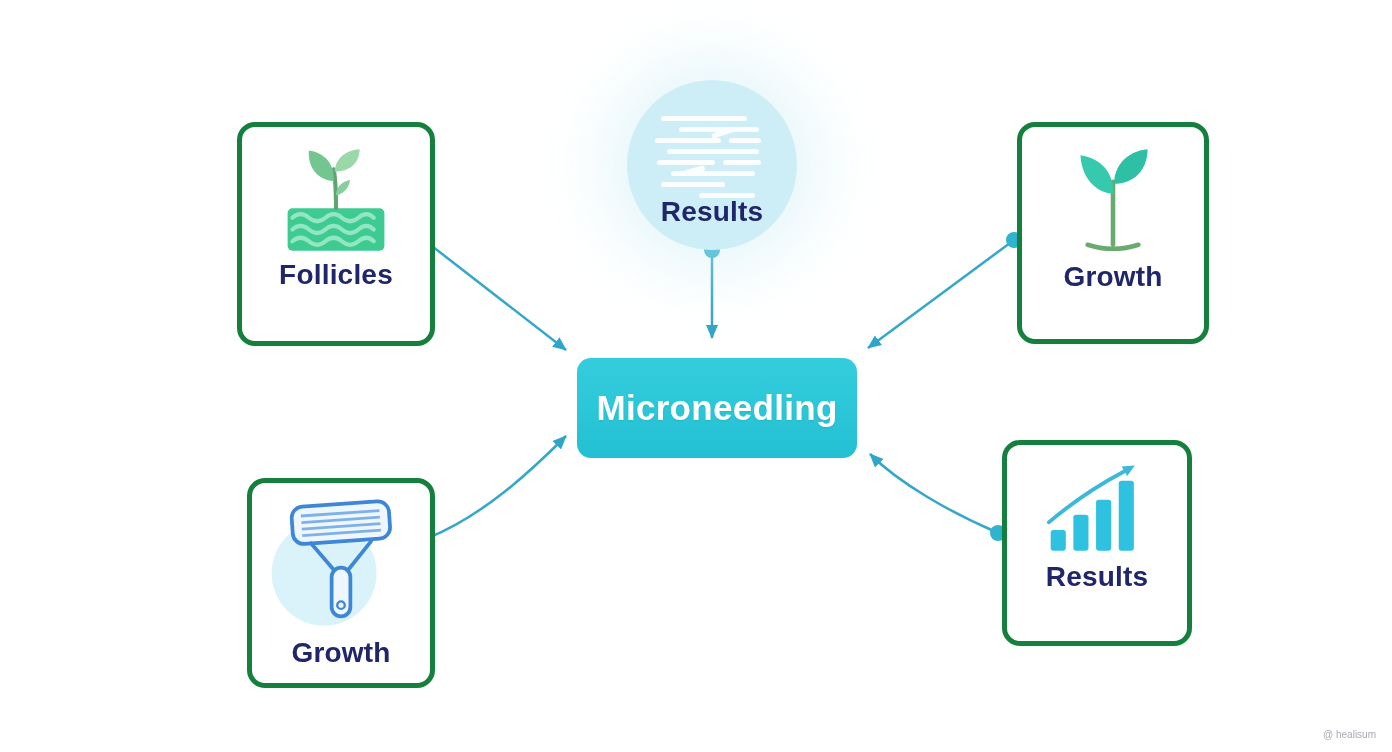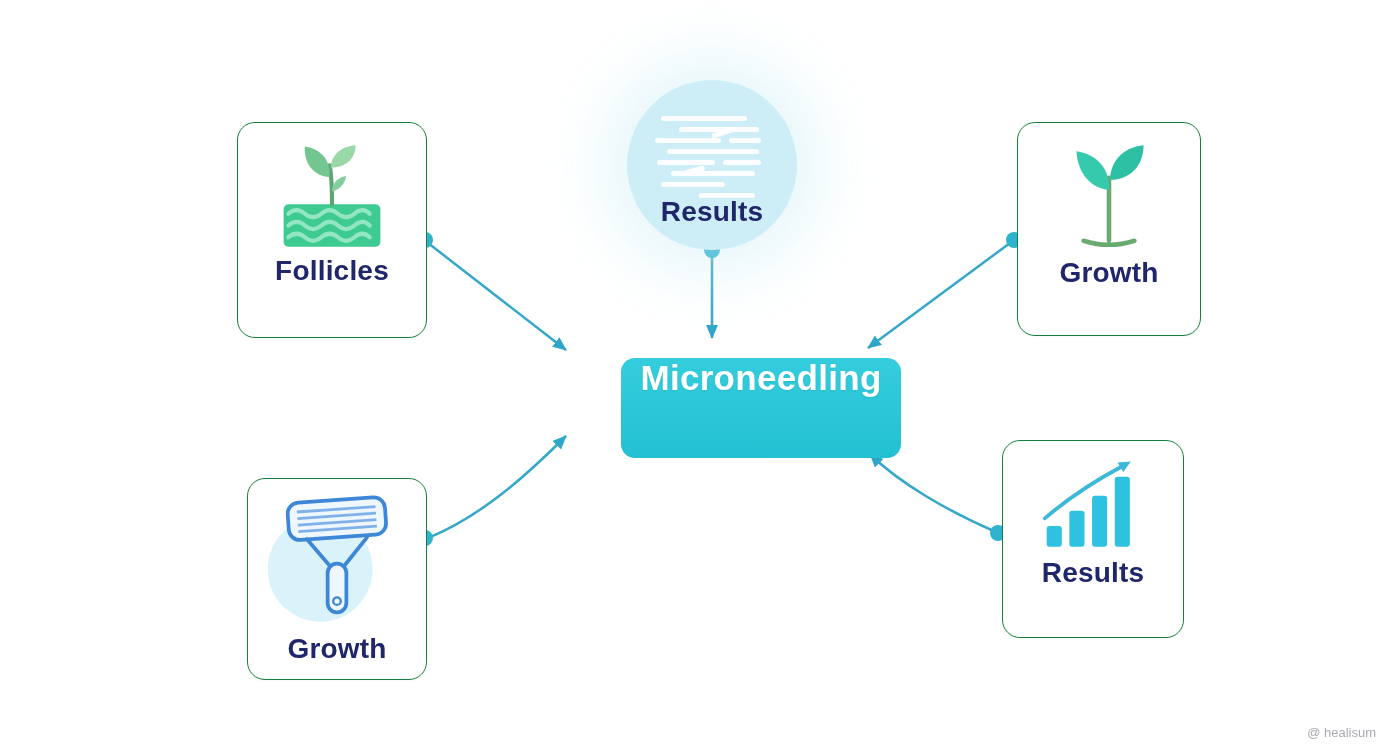--- a/index.html
+++ b/index.html
@@ -14,21 +14,21 @@
   .arrow-layer {
     position: absolute;
     left: 0; top: 0;
     width: 1392px; height: 752px;
     z-index: 1;
     pointer-events: none;
   }
   .card {
     position: absolute;
     background: #ffffff;
-    border: 1px solid #15803d;
+    border: 5px solid #15803d;
     border-radius: 18px;
     box-shadow: 0 1px 3px rgba(0,0,0,0.03);
     display: flex;
     flex-direction: column;
     align-items: center;
     z-index: 2;
   }
   .node-label {
     font-weight: 700;
     color: #20266a;
@@ -54,40 +54,40 @@
     width: 200px;
     z-index: 3;
   }
   .center-box {
     position: absolute;
     left: 577px; top: 358px;
     width: 280px; height: 100px;
     border-radius: 14px;
     background: linear-gradient(180deg, #34cddd 0%, #23c0d3 100%);
     display: flex;
+    align-items: center;
     justify-content: center;
     z-index: 3;
-    margin-left: 44px;
   }
   .center-label {
     color: #ffffff;
     font-size: 35px;
     font-weight: 700;
     letter-spacing: 0.3px;
     text-shadow: 0 1px 2px rgba(0,0,0,0.08);
   }
   #card-follicles   { left: 237px;  top: 122px; width: 188px; height: 200px; padding-top: 14px; }
   #card-growth-top  { left: 1017px; top: 122px; width: 182px; height: 200px; padding-top: 12px; }
   #card-growth-bottom  { left: 247px;  top: 478px; width: 178px; height: 196px; padding-top: 4px; }
   #card-results-bottom { left: 1002px; top: 440px; width: 180px; height: 180px; padding-top: 16px; }
   .icon-wrap { display: flex; align-items: center; justify-content: center; }
   .watermark {
     position: absolute;
     right: 16px; bottom: 12px;
-    font-size: 13px;
+    font-size: 10px;
     color: #a9a9b2;
     z-index: 4;
   }
 </style>
 </head>
 <body>
 
 <div class="stage">
 
   <svg class="arrow-layer" width="1392" height="752" viewBox="0 0 1392 752">

